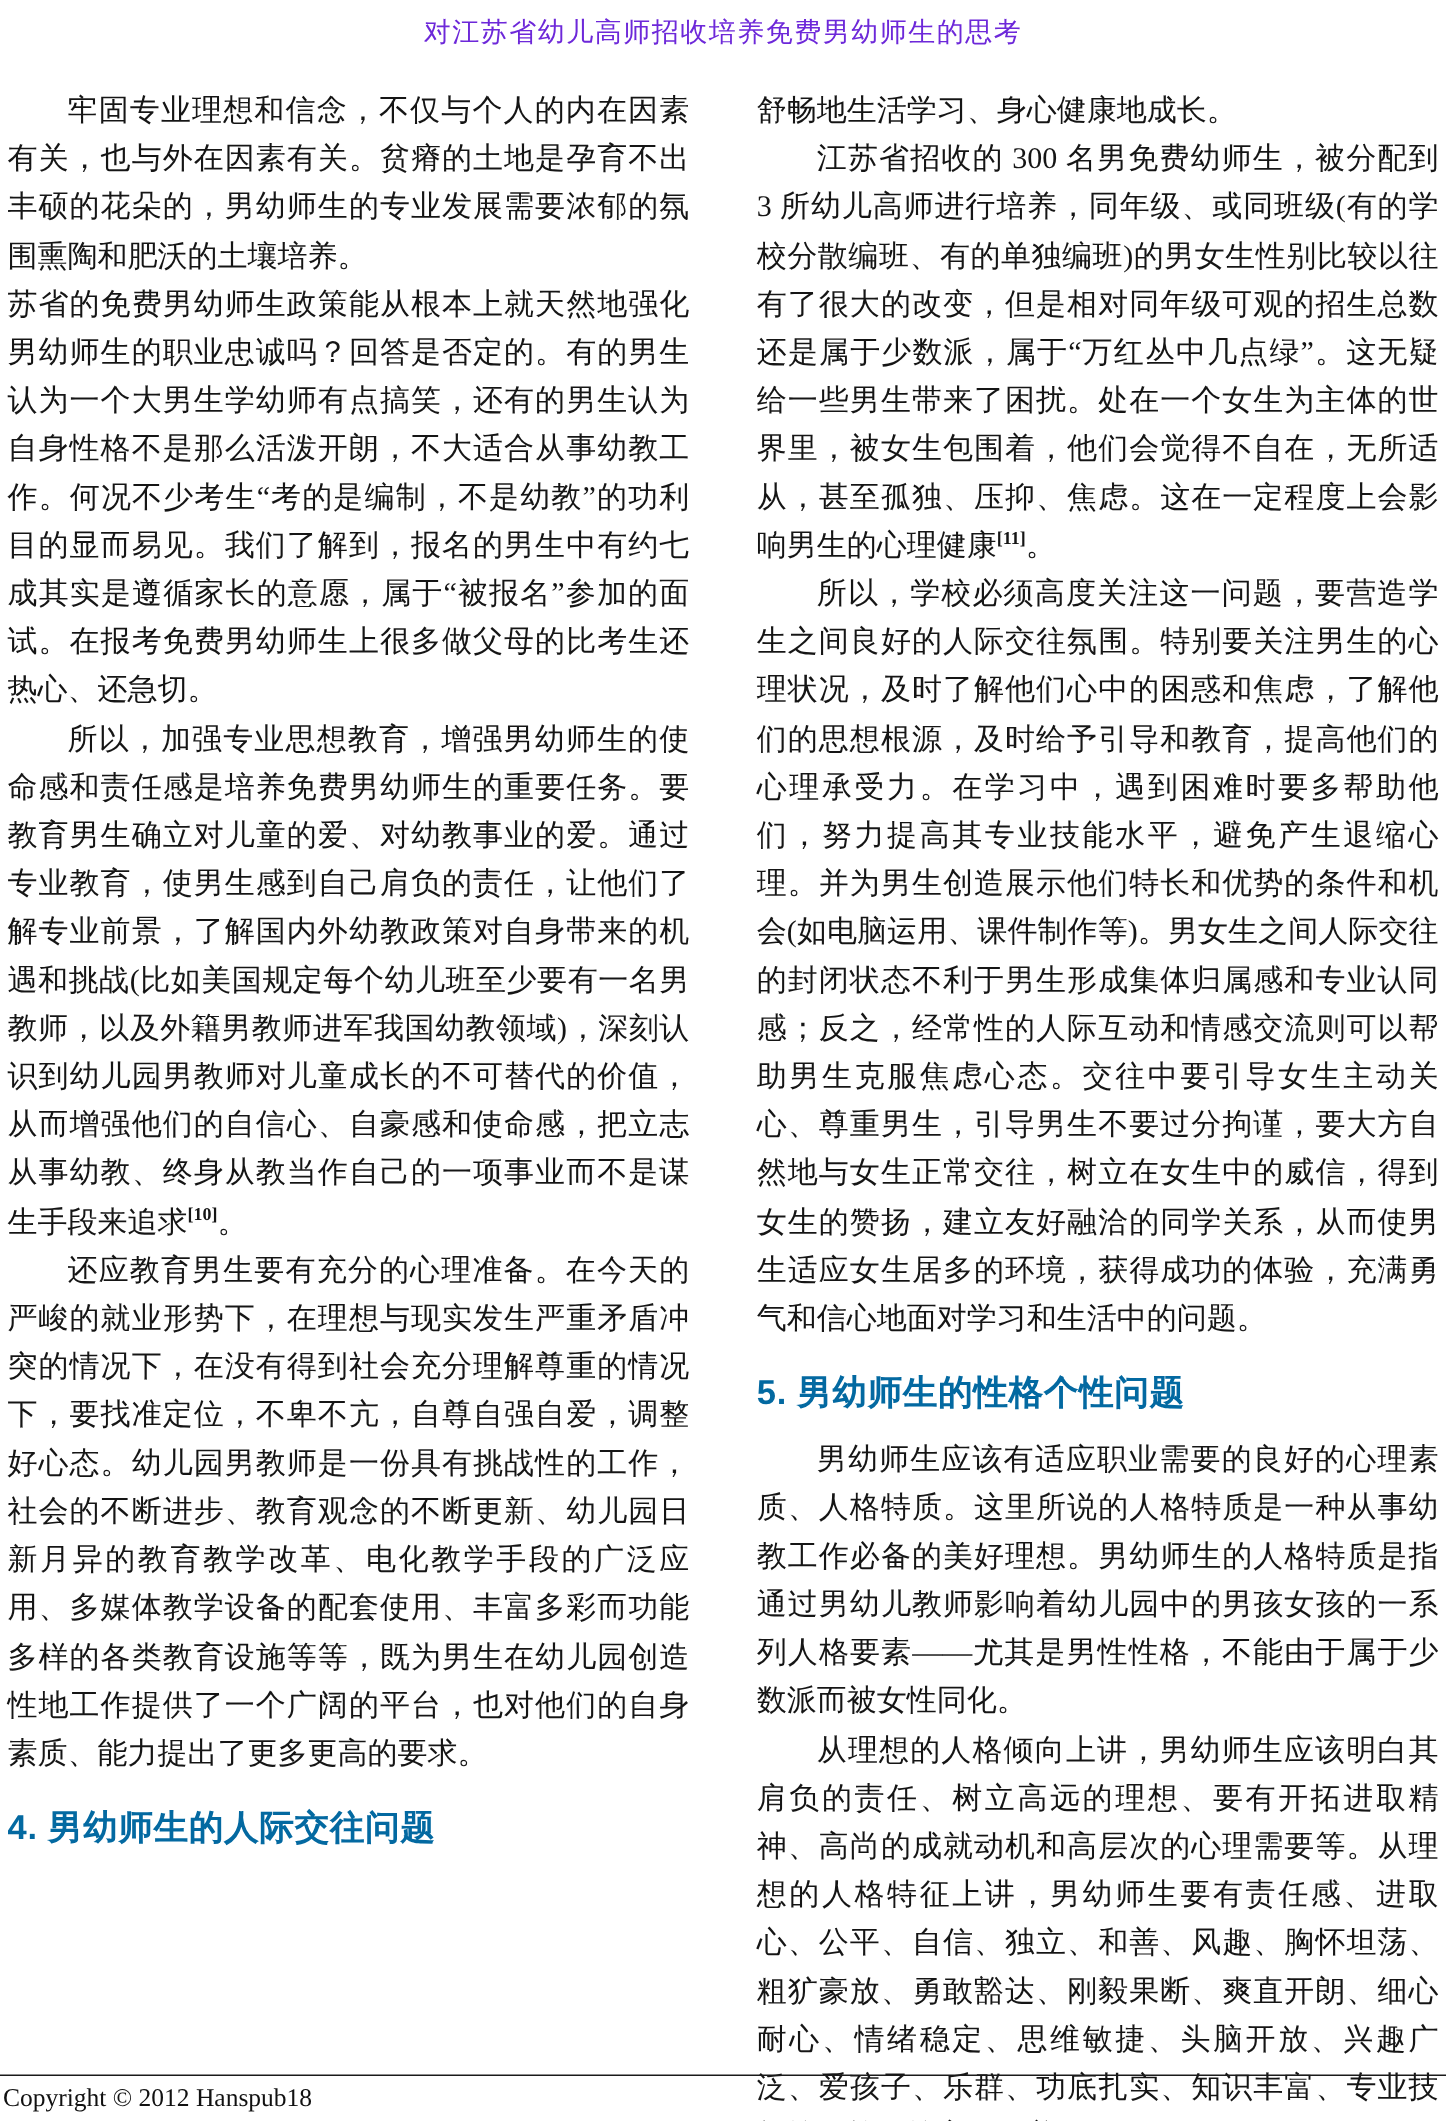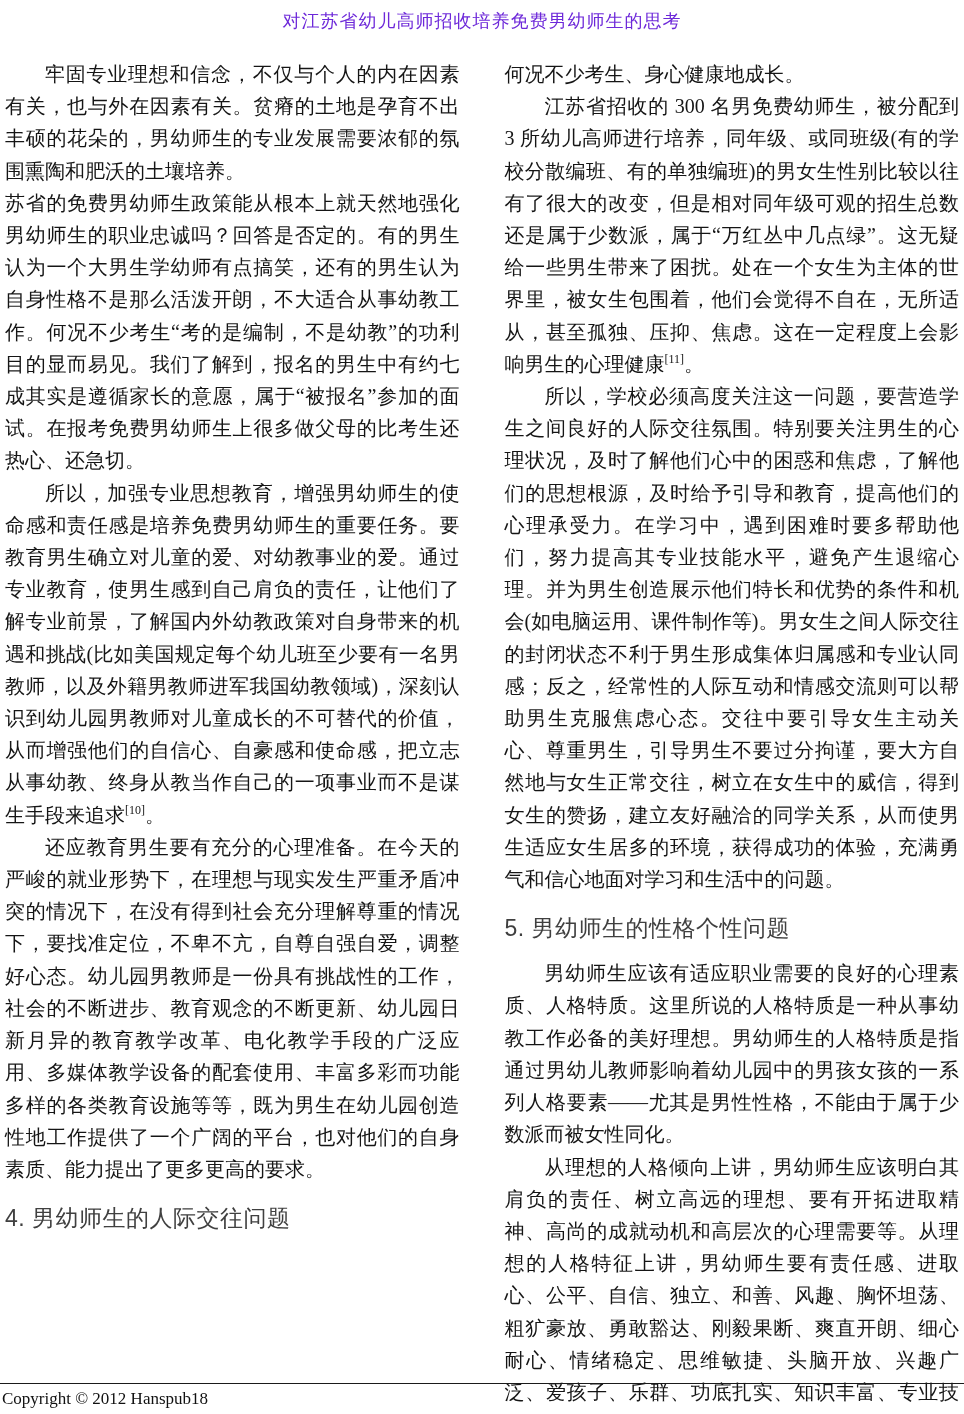--- a/index.html
+++ b/index.html
@@ -34,25 +34,26 @@
     line-height: 32.2px;
     text-align: justify;
     text-justify: inter-ideograph;
     word-break: break-all;
   }
   .para.indent { text-indent: 2em; }
   .para sup {
     font-size: 12px;
     line-height: 0;
     vertical-align: super;
+    font-weight: bold;
   }
   .section-heading {
     font-family: "Liberation Sans", "DejaVu Sans", sans-serif;
-    font-weight: normal;
-    color: #404040;
+    font-weight: bold;
+    color: #0369a1;
     font-size: 23px;
     line-height: 32px;
     margin: 17px 0 13px 0;
     letter-spacing: 0.5px;
   }
   .footer {
     position: absolute;
     left: 0;
     right: 0;
     bottom: 0;
@@ -75,21 +76,21 @@
 
   <div class="columns">
     <div class="col">
         <p class="para indent">牢固专业理想和信念，不仅与个人的内在因素有关，也与外在因素有关。贫瘠的土地是孕育不出丰硕的花朵的，男幼师生的专业发展需要浓郁的氛围熏陶和肥沃的土壤培养。</p>
         <p class="para">苏省的免费男幼师生政策能从根本上就天然地强化男幼师生的职业忠诚吗？回答是否定的。有的男生认为一个大男生学幼师有点搞笑，还有的男生认为自身性格不是那么活泼开朗，不大适合从事幼教工作。何况不少考生“考的是编制，不是幼教”的功利目的显而易见。我们了解到，报名的男生中有约七成其实是遵循家长的意愿，属于“被报名”参加的面试。在报考免费男幼师生上很多做父母的比考生还热心、还急切。</p>
         <p class="para indent">所以，加强专业思想教育，增强男幼师生的使命感和责任感是培养免费男幼师生的重要任务。要教育男生确立对儿童的爱、对幼教事业的爱。通过专业教育，使男生感到自己肩负的责任，让他们了解专业前景，了解国内外幼教政策对自身带来的机遇和挑战(比如美国规定每个幼儿班至少要有一名男教师，以及外籍男教师进军我国幼教领域)，深刻认识到幼儿园男教师对儿童成长的不可替代的价值，从而增强他们的自信心、自豪感和使命感，把立志从事幼教、终身从教当作自己的一项事业而不是谋生手段来追求<sup>[10]</sup>。</p>
         <p class="para indent">还应教育男生要有充分的心理准备。在今天的严峻的就业形势下，在理想与现实发生严重矛盾冲突的情况下，在没有得到社会充分理解尊重的情况下，要找准定位，不卑不亢，自尊自强自爱，调整好心态。幼儿园男教师是一份具有挑战性的工作，社会的不断进步、教育观念的不断更新、幼儿园日新月异的教育教学改革、电化教学手段的广泛应用、多媒体教学设备的配套使用、丰富多彩而功能多样的各类教育设施等等，既为男生在幼儿园创造性地工作提供了一个广阔的平台，也对他们的自身素质、能力提出了更多更高的要求。</p>
         <h2 class="section-heading">4. 男幼师生的人际交往问题</h2>
       </div>
     <div class="col">
-        <p class="para">何况不少考生、身心健康地成长。</p>
+        <p class="para">舒畅地生活学习、身心健康地成长。</p>
         <p class="para indent">江苏省招收的 300 名男免费幼师生，被分配到 3 所幼儿高师进行培养，同年级、或同班级(有的学校分散编班、有的单独编班)的男女生性别比较以往有了很大的改变，但是相对同年级可观的招生总数还是属于少数派，属于“万红丛中几点绿”。这无疑给一些男生带来了困扰。处在一个女生为主体的世界里，被女生包围着，他们会觉得不自在，无所适从，甚至孤独、压抑、焦虑。这在一定程度上会影响男生的心理健康<sup>[11]</sup>。</p>
         <p class="para indent">所以，学校必须高度关注这一问题，要营造学生之间良好的人际交往氛围。特别要关注男生的心理状况，及时了解他们心中的困惑和焦虑，了解他们的思想根源，及时给予引导和教育，提高他们的心理承受力。在学习中，遇到困难时要多帮助他们，努力提高其专业技能水平，避免产生退缩心理。并为男生创造展示他们特长和优势的条件和机会(如电脑运用、课件制作等)。男女生之间人际交往的封闭状态不利于男生形成集体归属感和专业认同感；反之，经常性的人际互动和情感交流则可以帮助男生克服焦虑心态。交往中要引导女生主动关心、尊重男生，引导男生不要过分拘谨，要大方自然地与女生正常交往，树立在女生中的威信，得到女生的赞扬，建立友好融洽的同学关系，从而使男生适应女生居多的环境，获得成功的体验，充满勇气和信心地面对学习和生活中的问题。</p>
         <h2 class="section-heading">5. 男幼师生的性格个性问题</h2>
         <p class="para indent">男幼师生应该有适应职业需要的良好的心理素质、人格特质。这里所说的人格特质是一种从事幼教工作必备的美好理想。男幼师生的人格特质是指通过男幼儿教师影响着幼儿园中的男孩女孩的一系列人格要素——尤其是男性性格，不能由于属于少数派而被女性同化。</p>
         <p class="para indent">从理想的人格倾向上讲，男幼师生应该明白其肩负的责任、树立高远的理想、要有开拓进取精神、高尚的成就动机和高层次的心理需要等。从理想的人格特征上讲，男幼师生要有责任感、进取心、公平、自信、独立、和善、风趣、胸怀坦荡、粗犷豪放、勇敢豁达、刚毅果断、爽直开朗、细心耐心、情绪稳定、思维敏捷、头脑开放、兴趣广泛、爱孩子、乐群、功底扎实、知识丰富、专业技能较强等有较高的修养。</p>
       </div>
   </div>
 
   <div class="footer">
     <span>Copyright © 2012 Hanspub</span>

